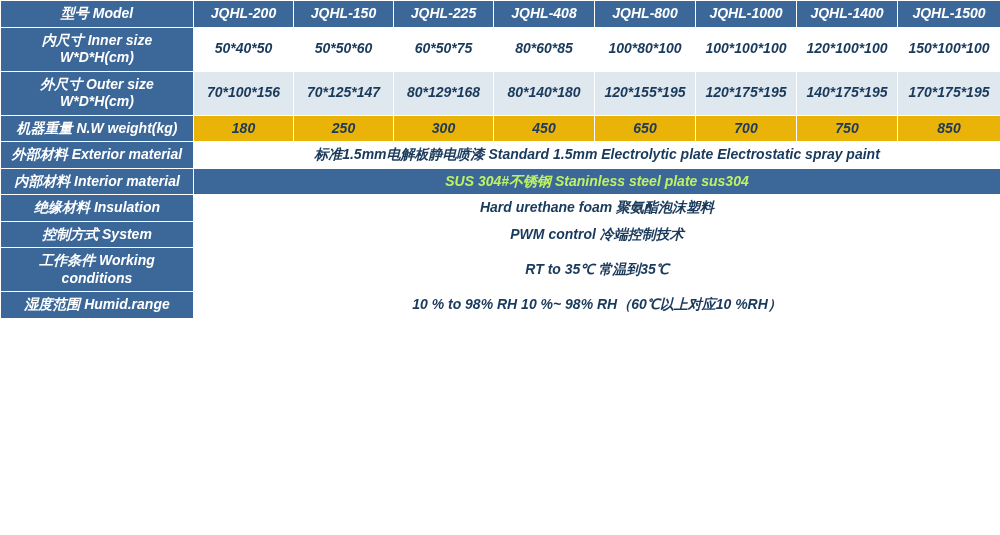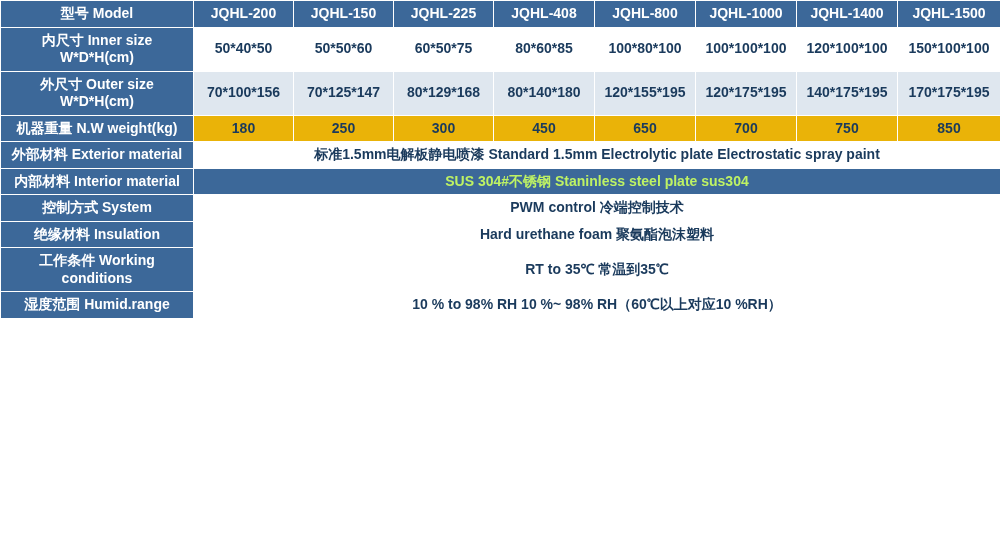--- a/index.html
+++ b/index.html
@@ -21,20 +21,21 @@
   table.spec td {
     border: 1px solid #ffffff;
     text-align: center;
     vertical-align: middle;
     font-weight: bold;
     font-size: 14px;
     line-height: 1.25;
     padding: 4px 2px;
     word-wrap: break-word;
     overflow-wrap: break-word;
+    font-style: italic;
   }
   
   td.label {
     background: #3c6899;
     color: #ffffff;
     width: 193px;
     font-size: 14px;
     padding: 6px 4px;
   }
   
@@ -132,27 +133,27 @@
       <td class="label">外部材料 Exterior material</td>
       <td class="val-light" colspan="8">标准1.5mm电解板静电喷漆  Standard 1.5mm Electrolytic plate Electrostatic spray paint</td>
     </tr>
 
     <tr>
       <td class="label">内部材料 Interior material</td>
       <td class="val-blue" colspan="8">SUS 304#不锈钢 Staninless steel plate sus304</td>
     </tr>
 
     <tr>
-      <td class="label">控制方式 System</td>
-      <td class="val-light" colspan="8">PWM control 冷端控制技术</td>
+      <td class="label">绝缘材料 Insulation</td>
+      <td class="val-light" colspan="8">Hard urethane foam 聚氨酯泡沫塑料</td>
     </tr>
 
     <tr>
-      <td class="label">绝缘材料 Insulation</td>
-      <td class="val-light" colspan="8">Hard urethane foam 聚氨酯泡沫塑料</td>
+      <td class="label">控制方式 System</td>
+      <td class="val-light" colspan="8">PWM control 冷端控制技术</td>
     </tr>
 
     <tr>
       <td class="label">工作条件 Working conditions</td>
       <td class="val-light" colspan="8">RT to 35℃ 常温到35℃</td>
     </tr>
 
 
     <tr>
       <td class="label">湿度范围 Humid.range</td>

